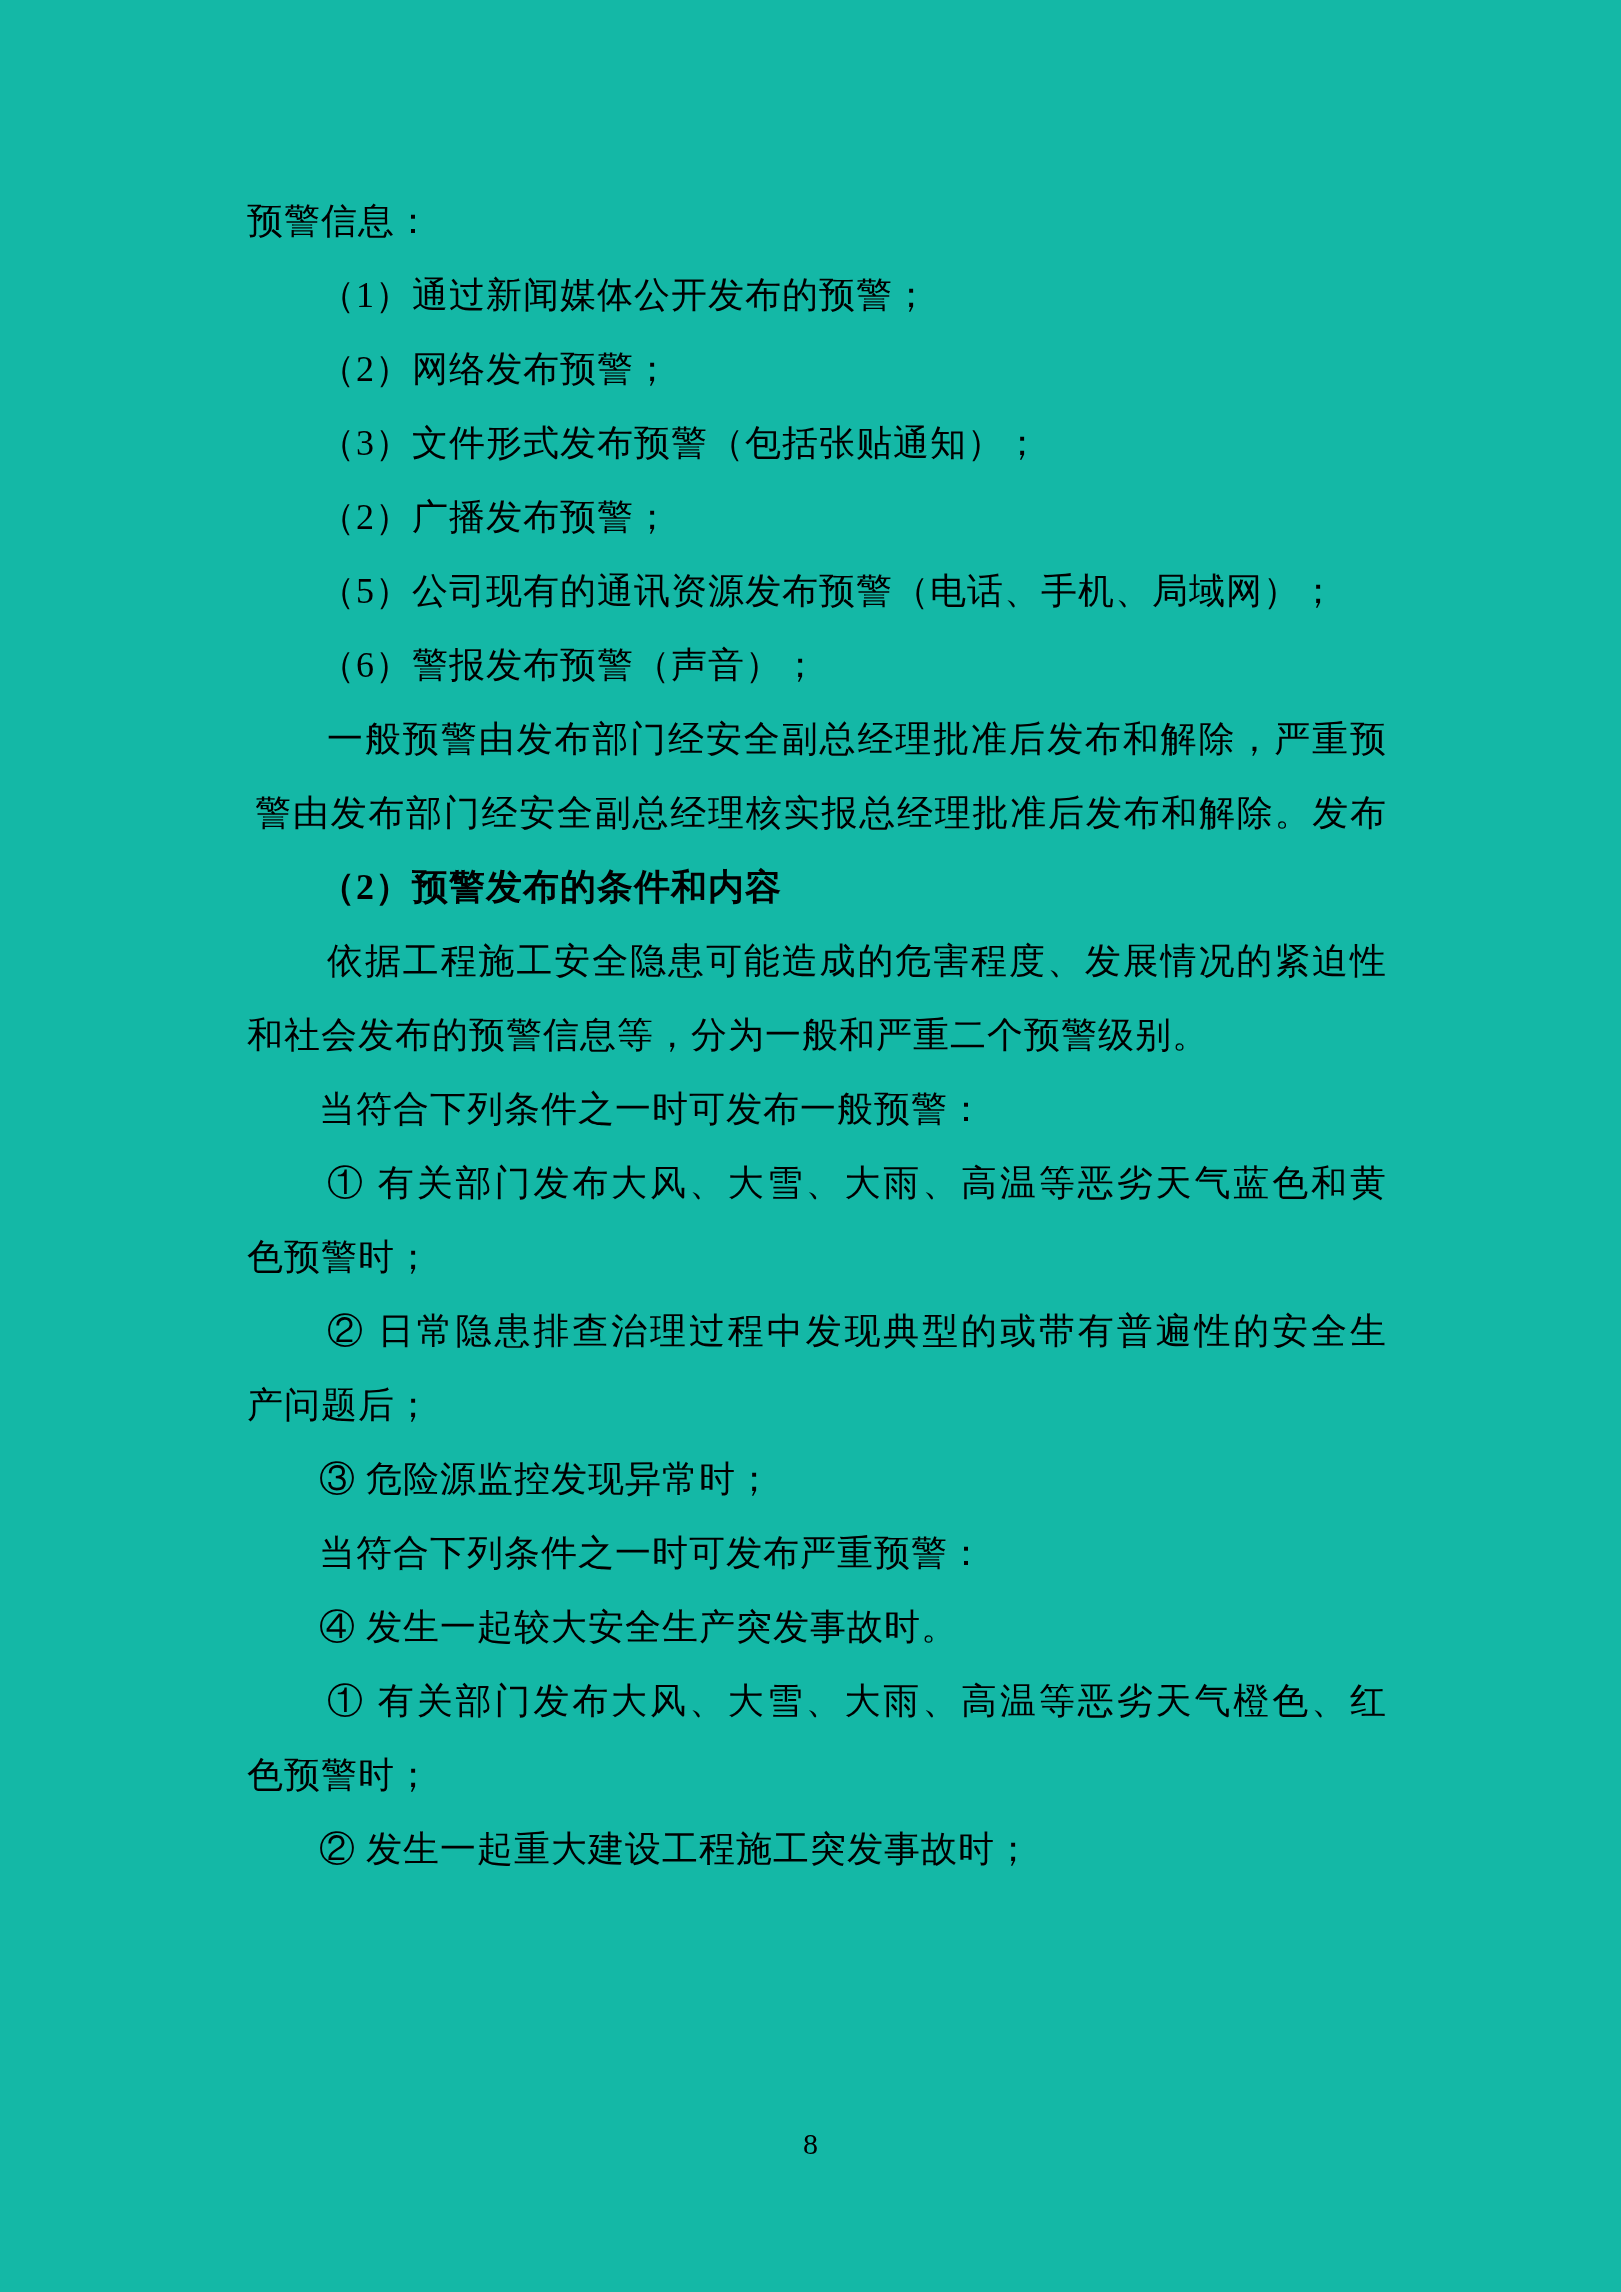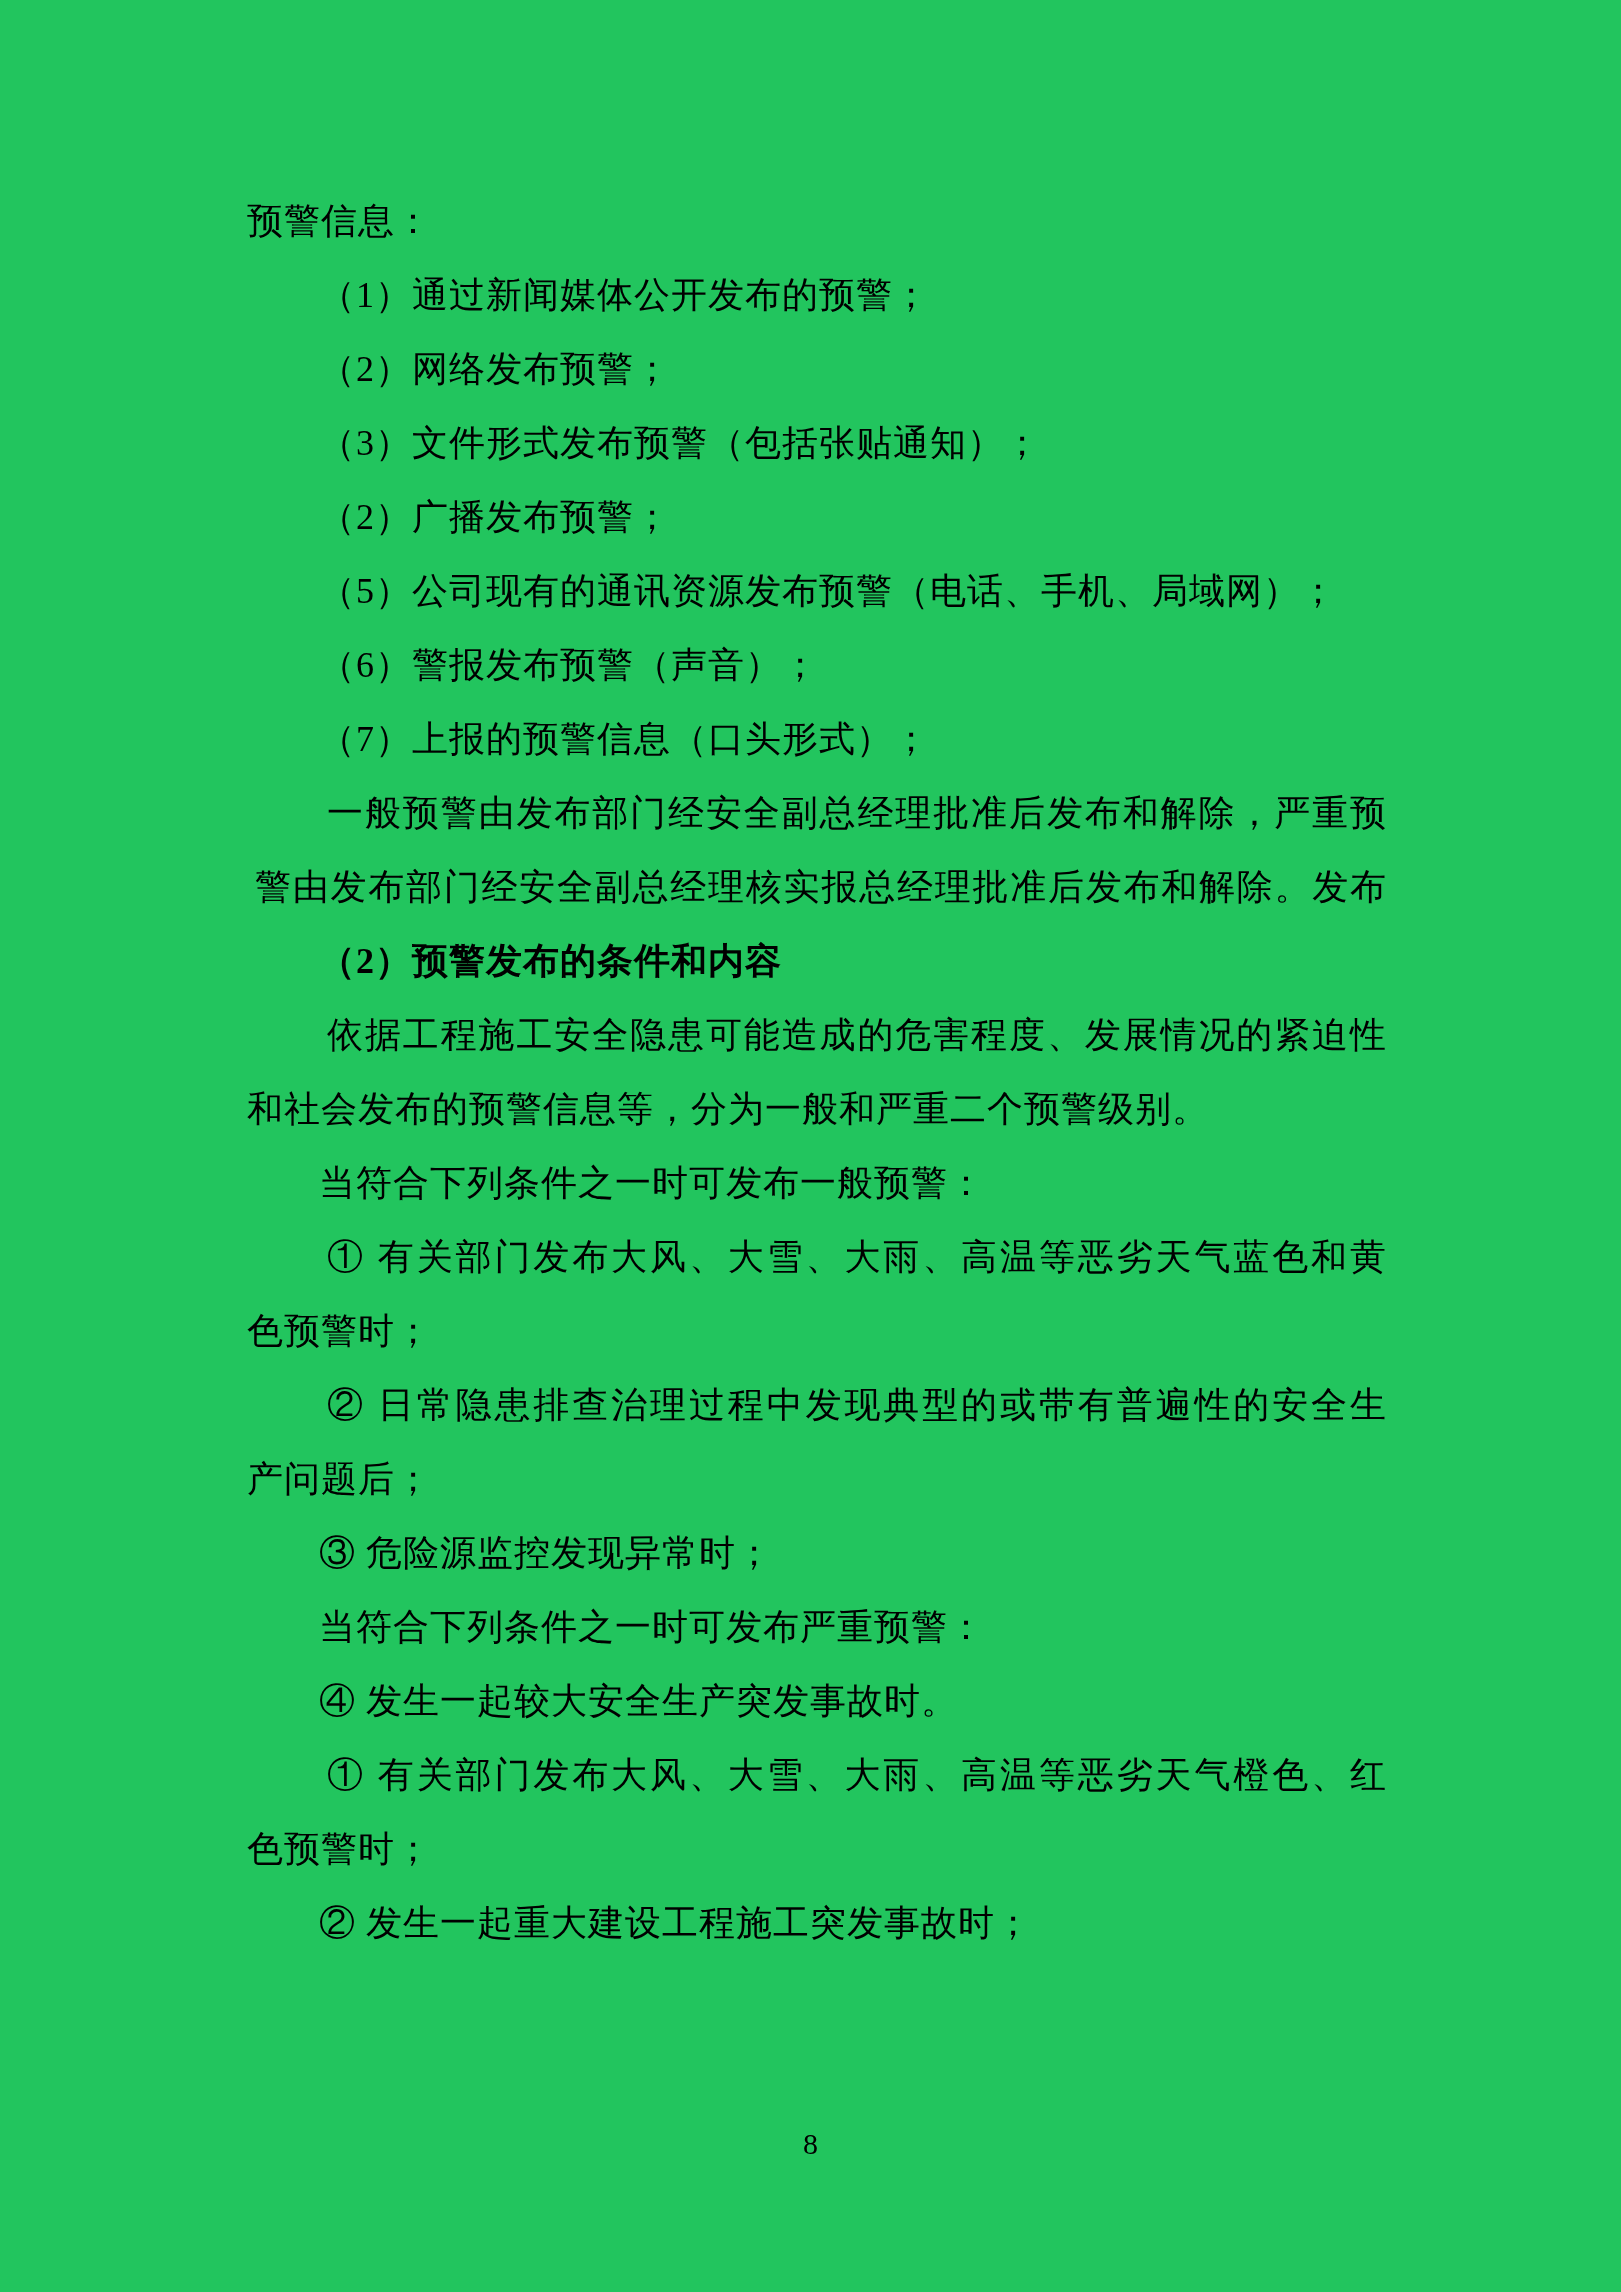--- a/index.html
+++ b/index.html
@@ -4,21 +4,21 @@
 <style>
   html, body {
     margin: 0;
     padding: 0;
     background: #ffffff;
   }
   .page {
     position: relative;
     width: 1621px;
     height: 2293px;
-    background: #22c55e;
+    background: #14b8a6;
     color: #000000;
     font-family: "Liberation Serif", "DejaVu Serif", serif;
     overflow: hidden;
   }
   .content {
     position: absolute;
     left: 247px;
     top: 184px;
     width: 1140px;
   }
@@ -57,21 +57,20 @@
 
 <div class="page">
   <div class="content">
     <div class="line">预警信息：</div>
     <div class="line indent">（1）通过新闻媒体公开发布的预警；</div>
     <div class="line indent">（2）网络发布预警；</div>
     <div class="line indent">（3）文件形式发布预警（包括张贴通知）；</div>
     <div class="line indent">（2）广播发布预警；</div>
     <div class="line indent">（5）公司现有的通讯资源发布预警（电话、手机、局域网）；</div>
     <div class="line indent">（6）警报发布预警（声音）；</div>
-    <div class="line indent">（7）上报的预警信息（口头形式）；</div>
     <div class="line indent justify">一般预警由发布部门经安全副总经理批准后发布和解除，严重预</div>
     <div class="line justify">警由发布部门经安全副总经理核实报总经理批准后发布和解除。发布</div>
     <div class="line indent bold">（2）预警发布的条件和内容</div>
     <div class="line indent justify">依据工程施工安全隐患可能造成的危害程度、发展情况的紧迫性</div>
     <div class="line">和社会发布的预警信息等，分为一般和严重二个预警级别。</div>
     <div class="line indent">当符合下列条件之一时可发布一般预警：</div>
     <div class="line indent justify">① 有关部门发布大风、大雪、大雨、高温等恶劣天气蓝色和黄</div>
     <div class="line">色预警时；</div>
     <div class="line indent justify">② 日常隐患排查治理过程中发现典型的或带有普遍性的安全生</div>
     <div class="line">产问题后；</div>

